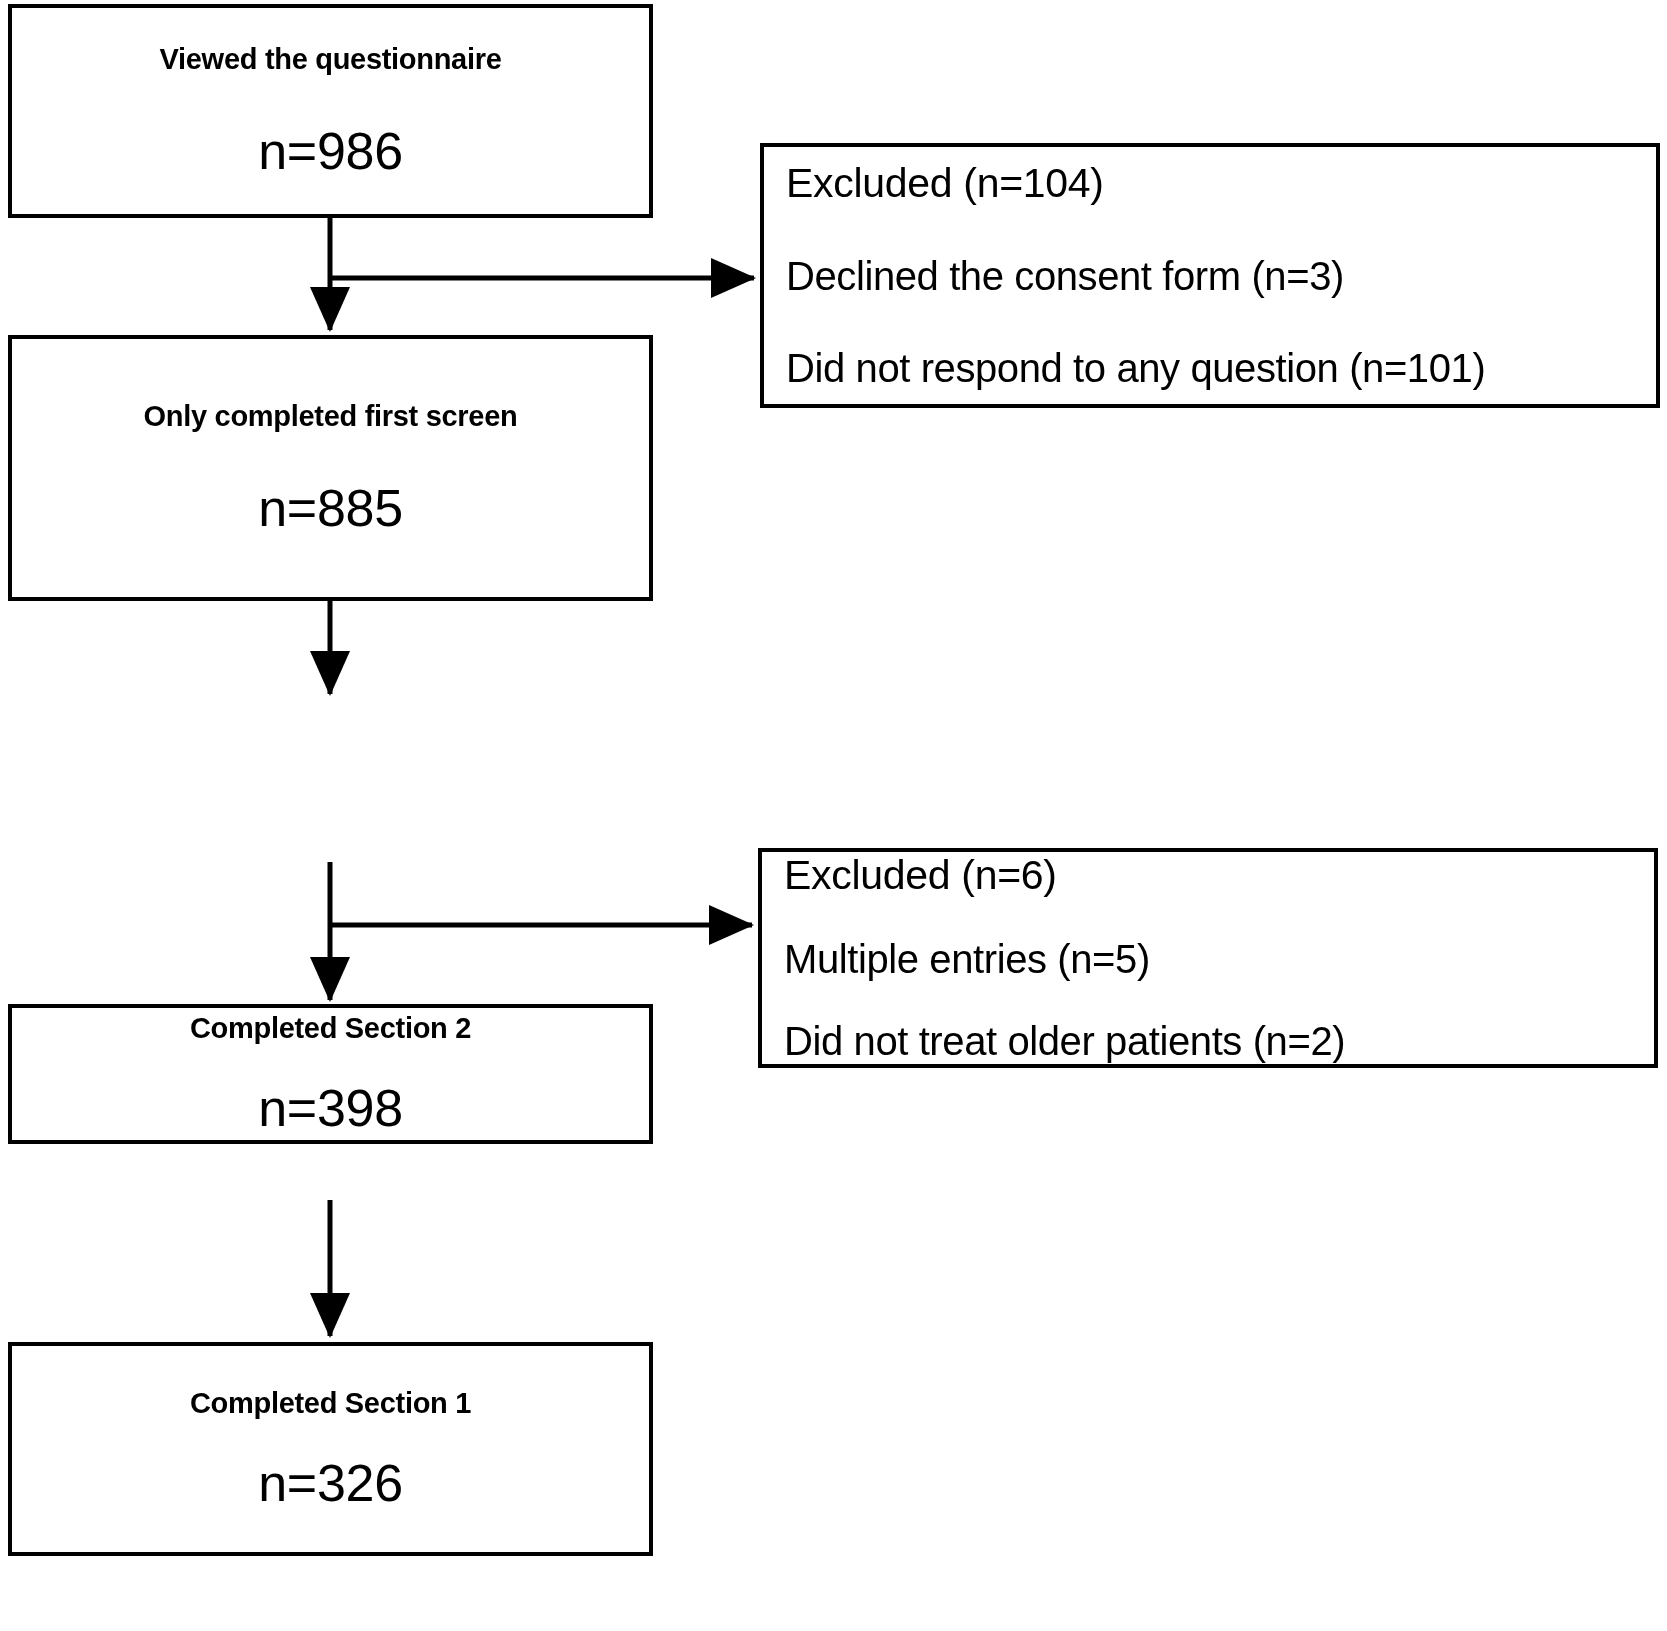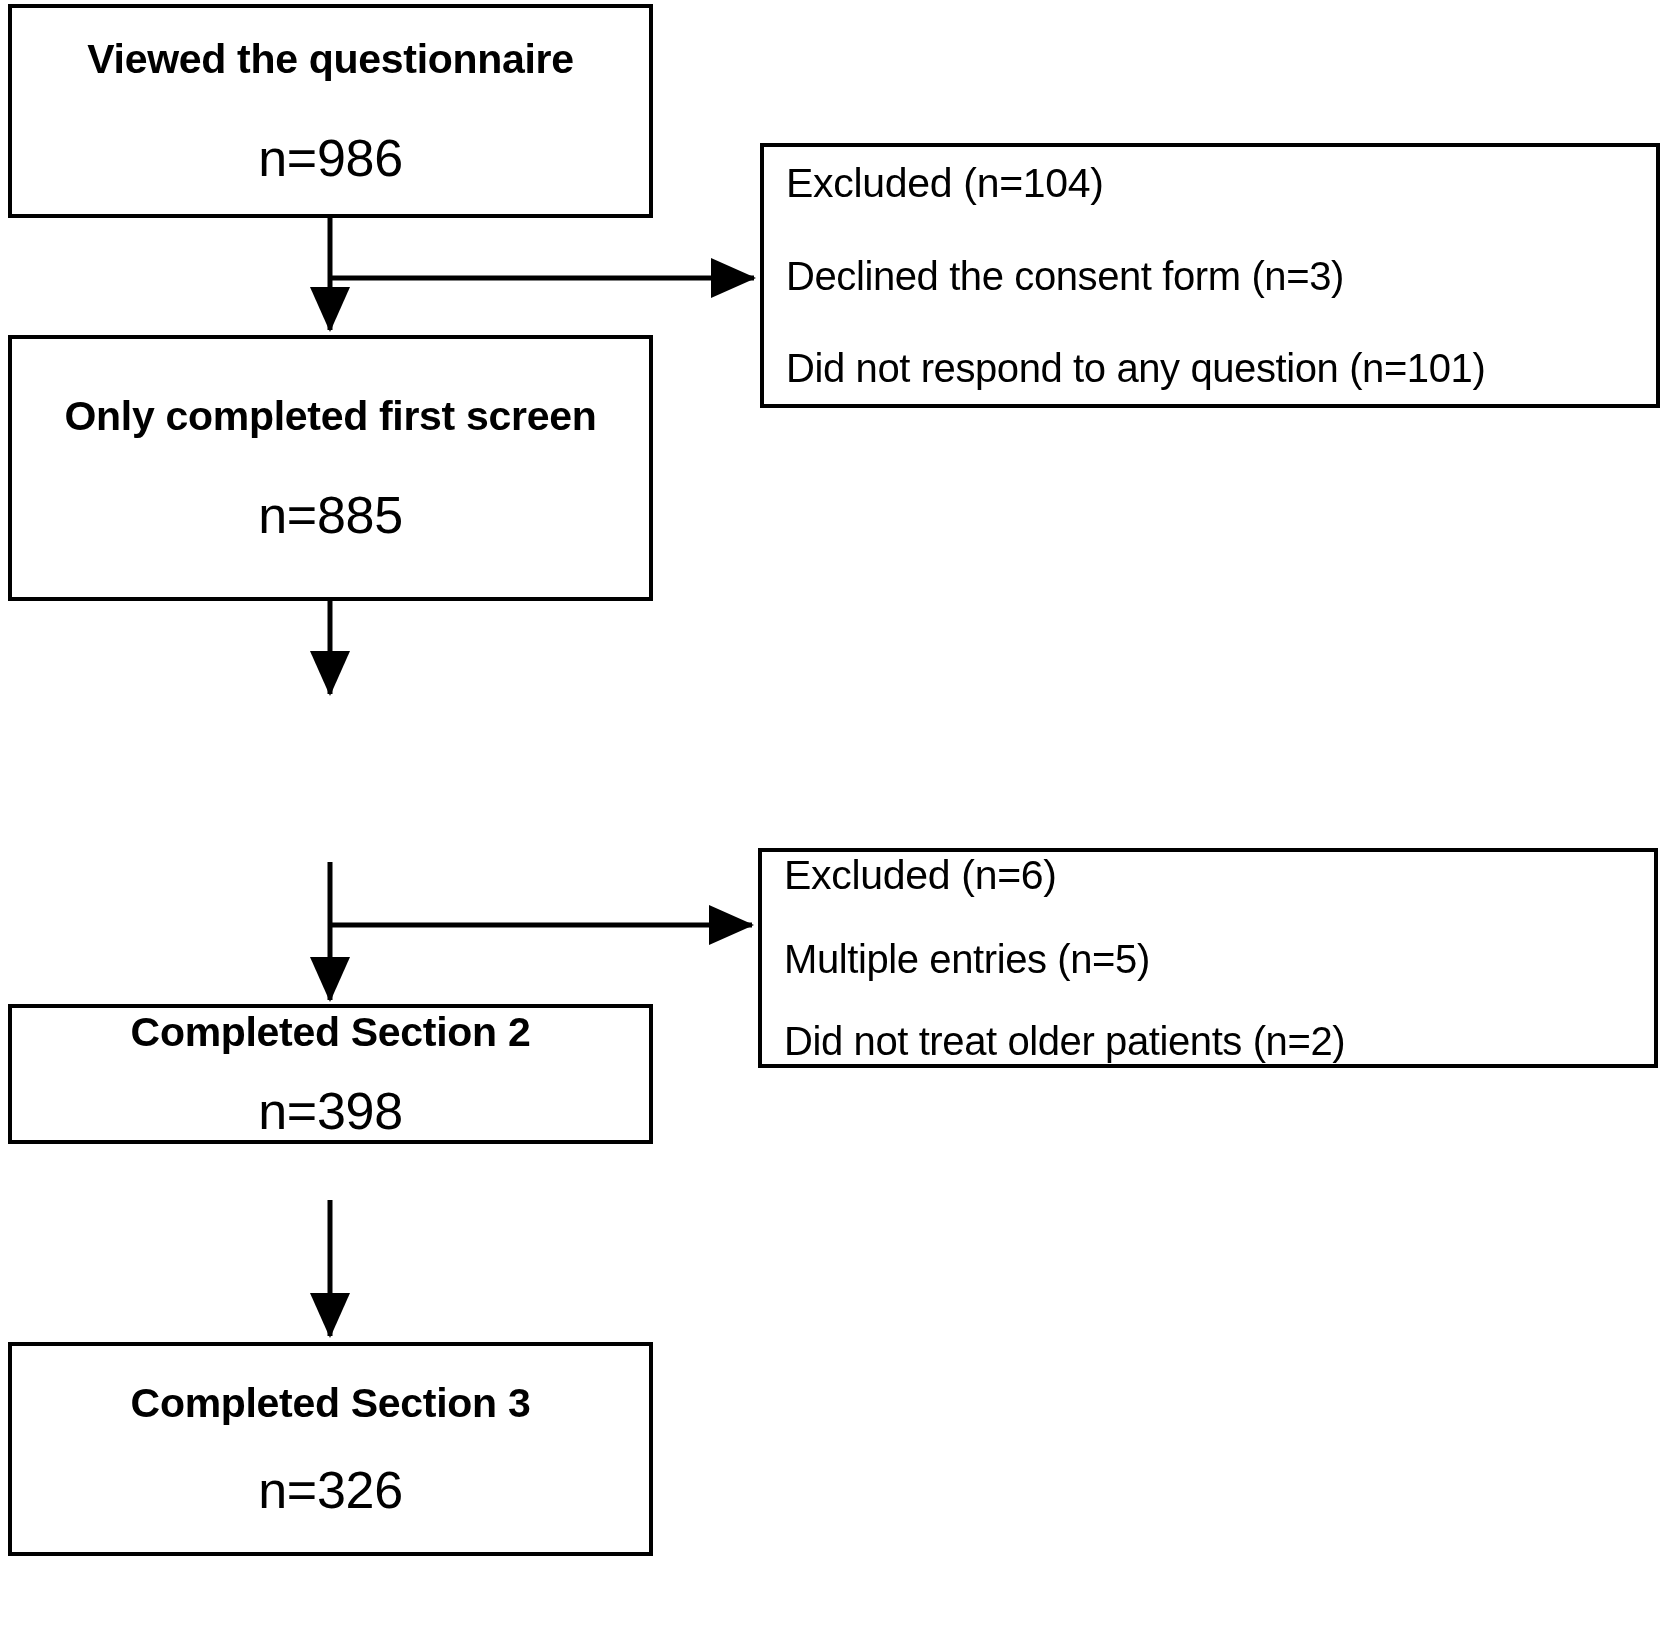--- a/index.html
+++ b/index.html
@@ -25,21 +25,21 @@
     flex-direction: column;
     align-items: center;
     justify-content: center;
   }
   .node.left-align {
     align-items: flex-start;
     justify-content: center;
   }
   .title {
     font-weight: bold;
-    font-size: 41px;
+    font-size: 29px;
     line-height: 1.18;
     text-align: center;
     letter-spacing: -0.3px;
   }
   .count {
     font-weight: normal;
     font-size: 52px;
     line-height: 1.1;
     text-align: left;
     letter-spacing: -0.3px;
@@ -109,21 +109,21 @@
   </div>
 
 
   <div class="node" style="left:8px; top:1004px; width:645px; height:140px;">
     <div class="title">Completed Section 2</div>
     <div class="spacer-sm"></div>
     <div class="count">n=398</div>
   </div>
 
   <div class="node" style="left:8px; top:1342px; width:645px; height:214px;">
-    <div class="title">Completed Section 3</div>
+    <div class="title">Completed Section 1</div>
     <div class="spacer-sm"></div>
     <div class="count">n=326</div>
   </div>
 
   <div class="node left-align excl-pad" style="left:760px; top:143px; width:900px; height:265px;">
     <div class="excl-title">Excluded (n=104)</div>
     <div class="spacer-md"></div>
     <div class="excl-line">Declined the consent form (n=3)</div>
     <div class="spacer-md"></div>
     <div class="excl-line">Did not respond to any question (n=101)</div>

